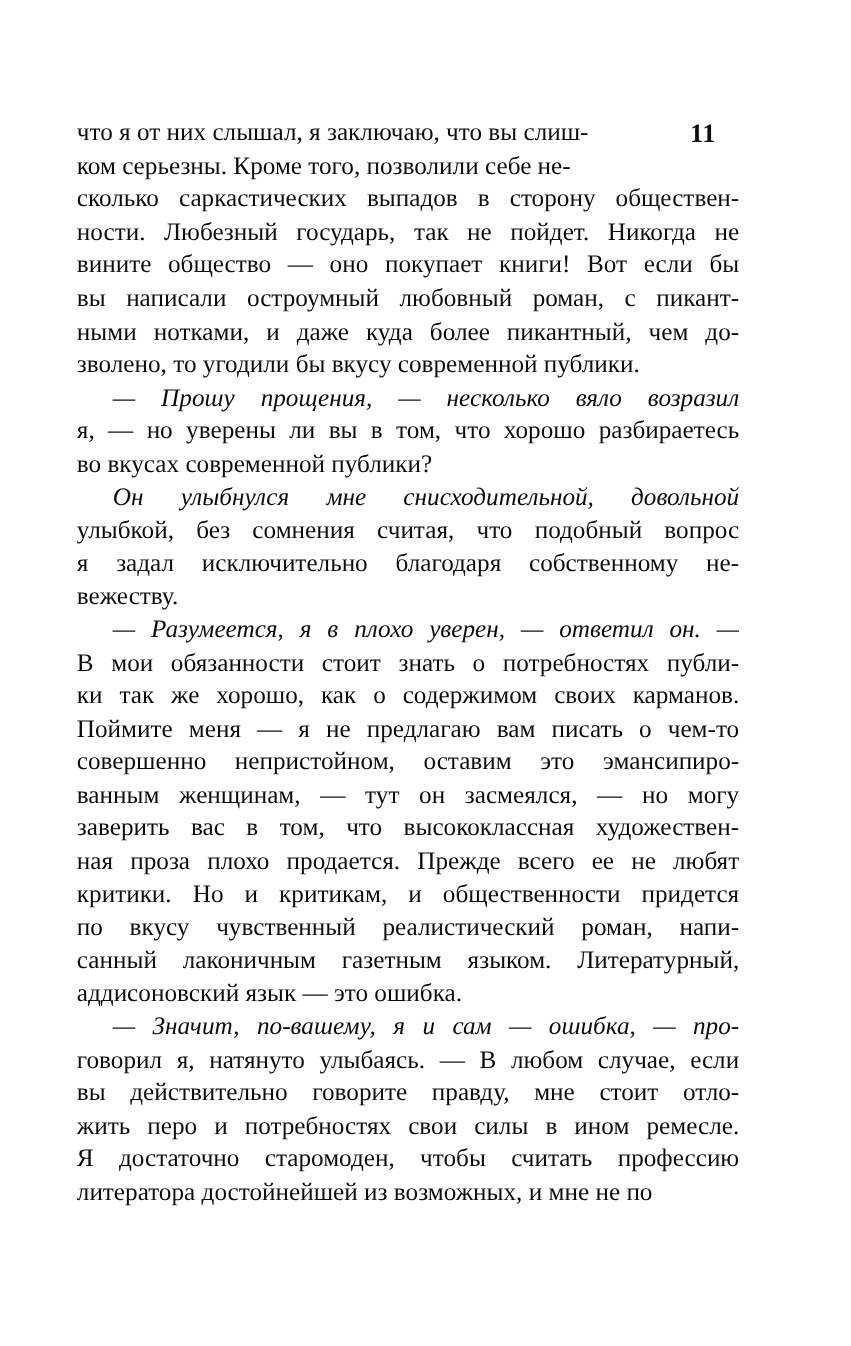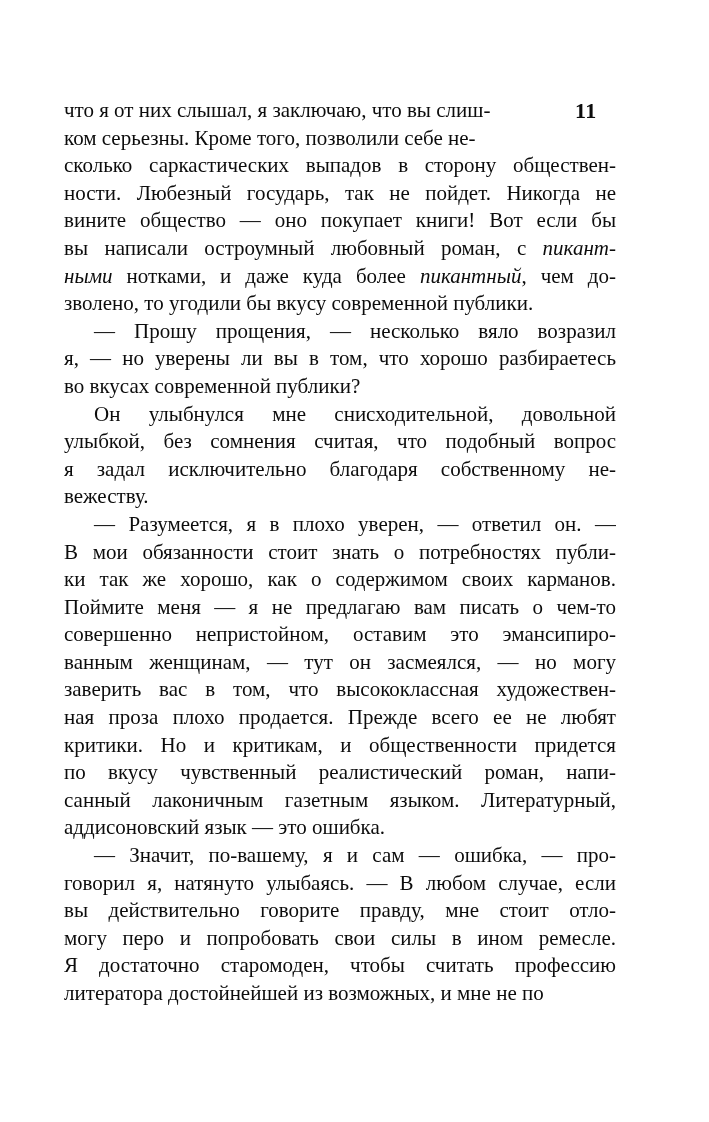--- a/index.html
+++ b/index.html
@@ -46,23 +46,23 @@
     text-rendering: optimizeLegibility;
   }
   .line.j {
     white-space: normal;
     text-align: justify;
     text-align-last: justify;
     text-justify: inter-word;
   }
   .line.ind {
     padding-left: 30px;
+    font-style: italic;
   }
   .it {
-    font-style: italic;
   }
 </style>
 </head>
 <body>
 
 <div class="page">
   <div class="page-number">11</div>
   <div class="text-block">
       <div class="line"><span>что я от них слышал, я заключаю, что вы слиш-</span></div>
       <div class="line"><span>ком серьезны. Кроме того, позволили себе не-</span></div>
@@ -87,17 +87,17 @@
       <div class="line j"><span>ванным женщинам, — тут он засмеялся, — но могу</span></div>
       <div class="line j"><span>заверить вас в том, что высококлассная художествен-</span></div>
       <div class="line j"><span>ная проза плохо продается. Прежде всего ее не любят</span></div>
       <div class="line j"><span>критики. Но и критикам, и общественности придется</span></div>
       <div class="line j"><span>по вкусу чувственный реалистический роман, напи-</span></div>
       <div class="line j"><span>санный лаконичным газетным языком. Литературный,</span></div>
       <div class="line"><span>аддисоновский язык — это ошибка.</span></div>
       <div class="line j ind"><span>— Значит, по-вашему, я и сам — ошибка, — про-</span></div>
       <div class="line j"><span>говорил я, натянуто улыбаясь. — В любом случае, если</span></div>
       <div class="line j"><span>вы действительно говорите правду, мне стоит отло-</span></div>
-      <div class="line j"><span>могу перо и попробовать свои силы в ином ремесле.</span></div>
+      <div class="line j"><span>жить перо и потребностях свои силы в ином ремесле.</span></div>
       <div class="line j"><span>Я достаточно старомоден, чтобы считать профессию</span></div>
       <div class="line"><span>литератора достойнейшей из возможных, и мне не по</span></div>
     </div>
 </div>
 
 </body></html>

